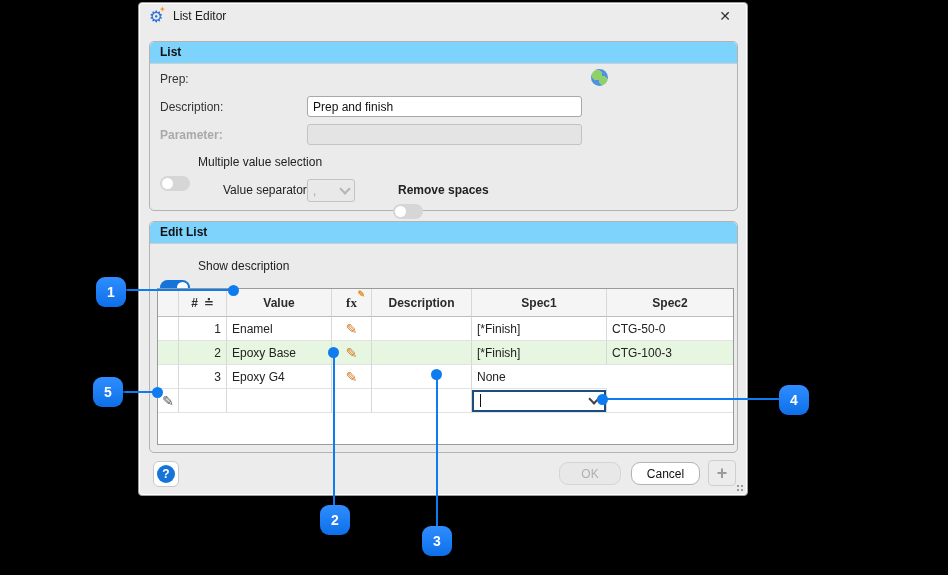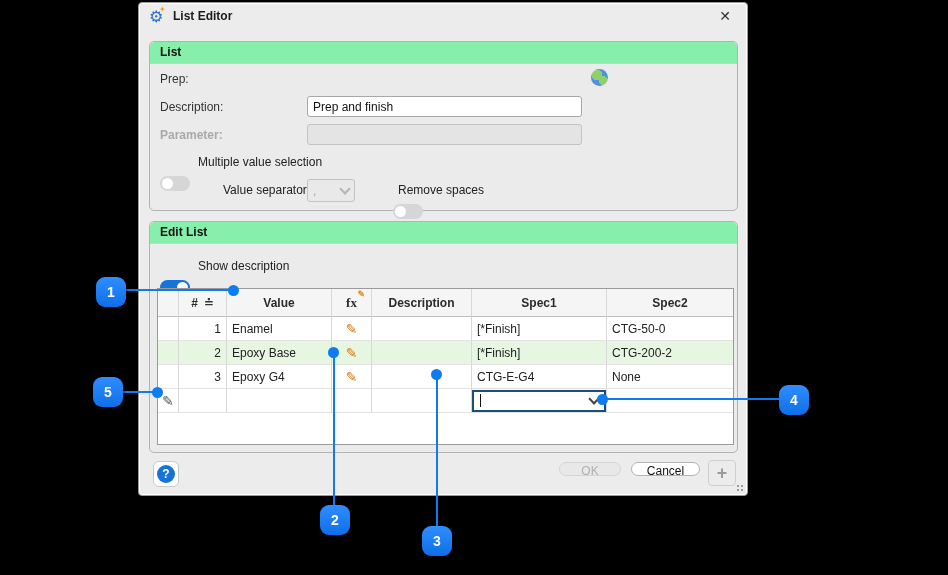--- a/index.html
+++ b/index.html
@@ -3,28 +3,28 @@
 <meta charset="utf-8">
 <style>
   html,body{margin:0;padding:0;}
   body{width:948px;height:575px;background:#000;position:relative;overflow:hidden;
        font-family:"Liberation Sans","DejaVu Sans",sans-serif;font-size:12px;color:#222;}
   .abs{position:absolute;}
   
   .dialog{left:138px;top:2px;width:608px;height:492px;background:#ececec;
           border:1px solid #9b9b9b;border-radius:4px;box-shadow:0 0 0 1px #fff inset;}
   .titlebar{left:0;top:0;width:100%;height:26px;display:flex;align-items:center;}
-  .title-text{margin-left:34px;color:#1a1a1a;font-weight:bold;}
+  .title-text{margin-left:34px;color:#1a1a1a;}
   .close-btn{position:absolute;right:14px;top:5px;width:16px;height:16px;line-height:16px;
              text-align:center;font-size:14px;color:#333;cursor:pointer;background:none;border:none;padding:0;}
   .gear{position:absolute;left:10px;top:4px;font-size:16px;color:#2a6fd6;}
   .gear-star{position:absolute;left:20px;top:2px;font-size:8px;color:#f59a1d;}
   
   .group{background:#ebebeb;border:1px solid #b3b3b3;border-radius:5px;}
-  .group-header{height:21px;line-height:21px;background:#86efac;border-bottom:1px solid #cfcfcf;
+  .group-header{height:21px;line-height:21px;background:#7dd3fc;border-bottom:1px solid #cfcfcf;
                 border-radius:5px 5px 0 0;font-weight:bold;padding-left:10px;color:#111;}
   label.fld{color:#333;}
   label.dis{color:#a9a9a9;}
   input.txt{height:19px;border:1px solid #a8a8a8;border-radius:3px;padding:0 5px;font-size:12px;
             font-family:inherit;background:#fff;color:#111;}
   input.txt:disabled{background:#e4e4e4;border-color:#c3c3c3;}
   
   .toggle{width:30px;height:15px;border-radius:8px;background:#c9c9c9;position:relative;display:inline-block;}
   .toggle .knob{position:absolute;left:2px;top:2px;width:11px;height:11px;border-radius:50%;background:#fff;}
   .toggle.on{background:#1674d9;}
@@ -75,21 +75,21 @@
   .row-pencil{color:#555;font-size:14px;}
   
   .combobox{border:2px solid #1b4e7e;background:#fff;display:flex;align-items:center;
             justify-content:space-between;padding:0 6px;cursor:text;}
   .caret{width:1px;height:13px;background:#111;}
   
   .help-btn{width:26px;height:26px;background:#fff;border:1px solid #c9c9c9;border-radius:6px;
             display:flex;align-items:center;justify-content:center;cursor:pointer;padding:0;}
   .help-circle{width:18px;height:18px;border-radius:50%;background:#1674d9;color:#fff;font-weight:bold;
                font-size:12px;display:flex;align-items:center;justify-content:center;}
-  .btn{height:14px;border-radius:9px;font-size:12px;font-family:inherit;cursor:pointer;}
+  .btn{height:23px;border-radius:9px;font-size:12px;font-family:inherit;cursor:pointer;}
   .btn-ok{width:62px;background:#e8e8e8;border:1px solid #d5d5d5;color:#b0b0b0;}
   .btn-cancel{width:69px;background:#fff;border:1px solid #b3b3b3;color:#111;}
   .btn-plus{width:28px;height:26px;background:#ececec;border:1px solid #cfcfcf;border-radius:4px;
             color:#9a9a9a;font-size:18px;font-weight:bold;line-height:1;cursor:default;}
   .grip{width:8px;height:8px;background-image:radial-gradient(#9a9a9a 1px,transparent 1.2px);
         background-size:4px 4px;}
   
   .globe{width:17px;height:17px;border-radius:50%;
          background:radial-gradient(circle at 35% 35%,#8fd06a 0 34%,transparent 35%),
                     radial-gradient(circle at 72% 68%,#8fd06a 0 26%,transparent 27%),
@@ -127,21 +127,21 @@
 
     <span class="abs toggle disabled" style="left:10px;top:112px;"><span class="knob"></span></span>
     <span class="abs dis" style="left:48px;top:113px;">Multiple value selection</span>
 
     <span class="abs dis" style="left:73px;top:141px;">Value separator</span>
     <span class="abs mini-select" style="left:157px;top:137px;">
       <span>,</span>
       <span class="chev"></span>
     </span>
     <span class="abs toggle disabled" style="left:210px;top:140px;"><span class="knob"></span></span>
-    <span class="abs dis" style="left:248px;top:141px;">Remove spaces</span>
+    <span class="abs dis" style="left:248px;top:141px;font-weight:bold;">Remove spaces</span>
   </div>
 
   <div class="abs group" style="left:10px;top:218px;width:587px;height:230px;">
     <div class="group-header">Edit List</div>
 
     <span class="abs toggle on" style="left:10px;top:36px;"><span class="knob"></span></span>
     <span class="abs fld" style="left:48px;top:37px;">Show description</span>
 
     
     <button class="abs icon-btn" style="left:449px;top:29px;">
@@ -203,32 +203,31 @@
 
       <div class="trow tbody row-green">
         <div></div>
         <div class="cell-num">2</div>
         <div>Epoxy Base</div>
         <div style="justify-content:center;">
             <span class="pencil">✎</span>
           </div>
         <div></div>
         <div>[*Finish]</div>
-        <div>CTG-200-2</div>
+        <div>CTG-100-3</div>
       </div>
 
       <div class="trow tbody">
         <div></div>
         <div class="cell-num">3</div>
         <div>Epoxy G4</div>
         <div style="justify-content:center;">
             <span class="pencil">✎</span>
           </div>
         <div></div>
-        <div>CTG-E-G4</div>
         <div>None</div>
       </div>
 
       <div class="trow tbody">
         <div style="justify-content:center;">
             <span class="row-pencil">✎</span>
           </div>
         <div class="cell-num"></div>
         <div></div>
         <div></div>

